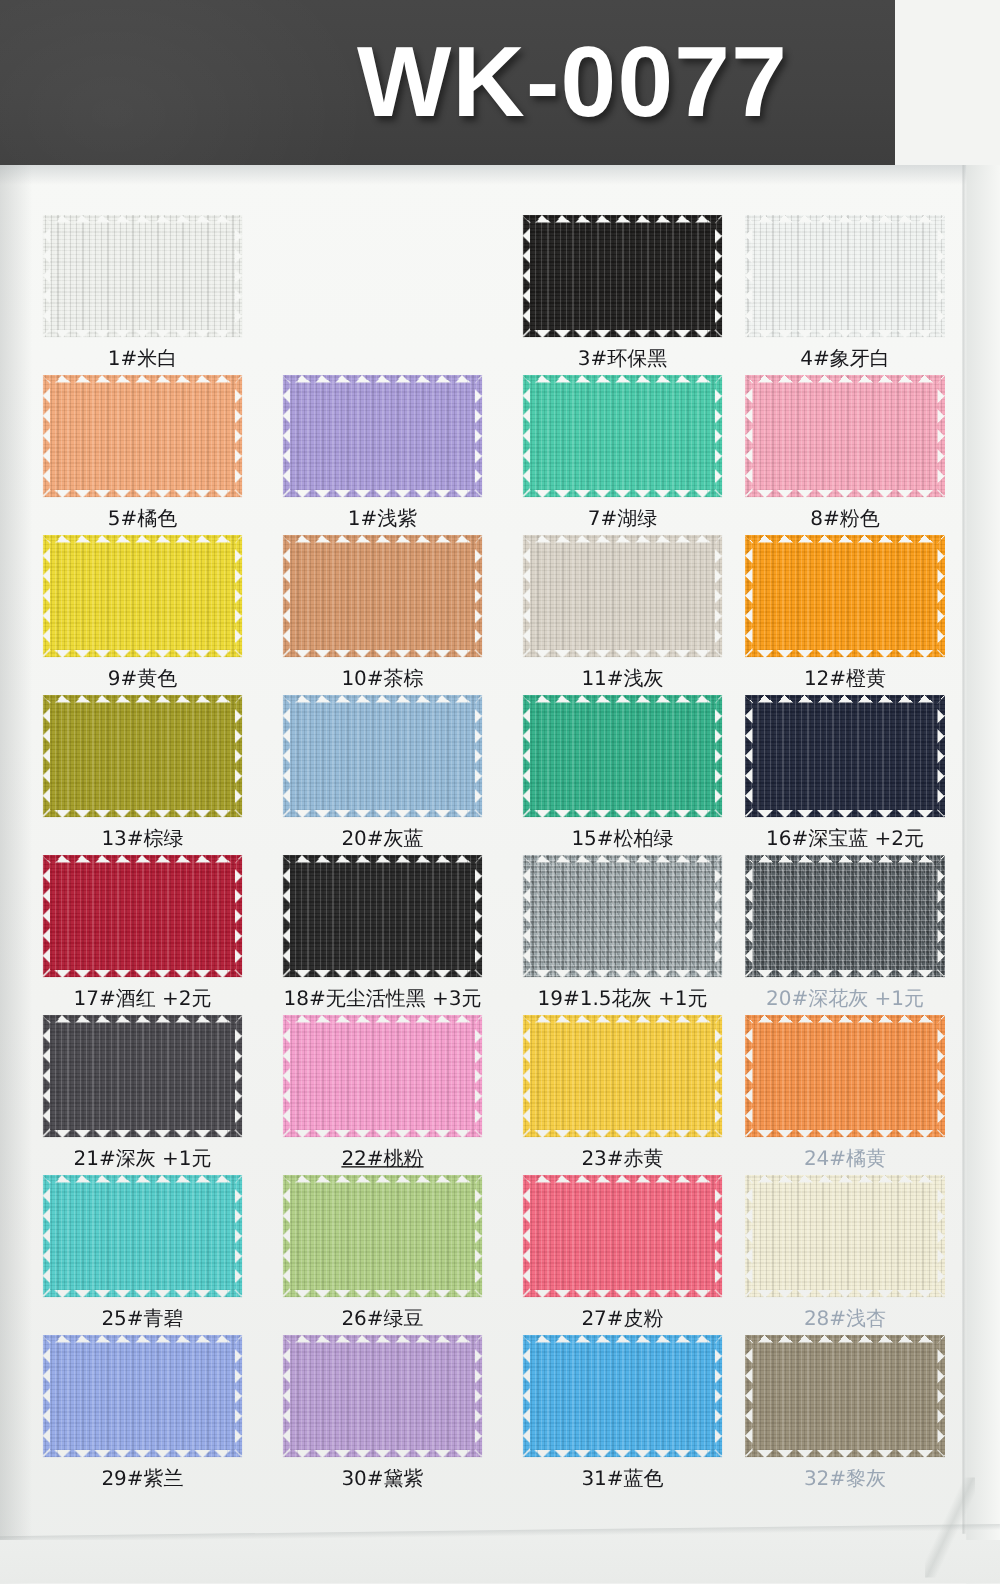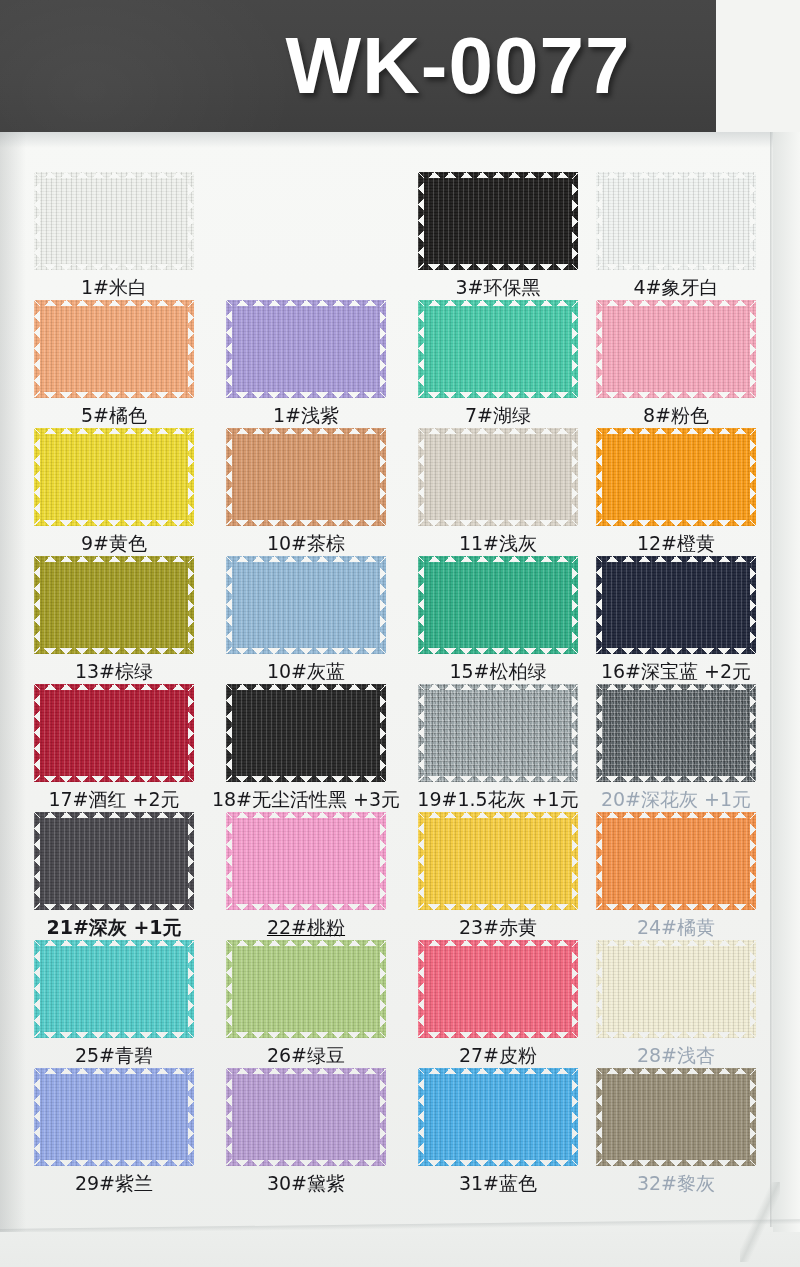--- a/index.html
+++ b/index.html
@@ -202,21 +202,21 @@
   }
   
   .swatch.pale {
     filter: drop-shadow(1px 2px 2px rgba(150,158,160,0.40));
   }
 
   .label {
     width: 192px;
     margin-top: 9px;
     text-align: center;
-    font-size: 19px;
+    font-size: 16px;
     line-height: 16px;
     color: #18181c;
     white-space: nowrap;
     font-family: "DejaVu Sans", "Liberation Sans", sans-serif;
   }
   .label.faded {
     color: #9aa6b4;
   }
 </style>
 </head>
@@ -303,21 +303,21 @@
         <div class="cell" style="left: 18px; top: 424px;">
           <div class="swatch-wrap">
             <div class="swatch" title="13#棕绿" style="background: rgb(160, 154, 34);"></div>
           </div>
           <div class="label">13#棕绿</div>
         </div>
         <div class="cell" style="left: 210px; top: 424px;">
           <div class="swatch-wrap">
             <div class="swatch" title="14#灰蓝" style="background: rgb(146, 184, 214);"></div>
           </div>
-          <div class="label">10#灰蓝</div>
+          <div class="label">20#灰蓝</div>
         </div>
         <div class="cell" style="left: 402px; top: 424px;">
           <div class="swatch-wrap">
             <div class="swatch" title="15#松柏绿" style="background: rgb(46, 174, 134);"></div>
           </div>
           <div class="label">15#松柏绿</div>
         </div>
         <div class="cell" style="left: 580px; top: 424px;">
           <div class="swatch-wrap">
             <div class="swatch" title="16#深宝蓝 +2元" style="background: rgb(30, 36, 56);"></div>
@@ -341,21 +341,21 @@
             <div class="swatch heather" title="19#1.5花灰 +1元" style="background: rgb(154, 165, 168);"></div>
           </div>
           <div class="label">19#1.5花灰 +1元</div>
         </div>
         <div class="cell" style="left: 580px; top: 552px;">
           <div class="swatch-wrap">
             <div class="swatch heather" title="20#深花灰 +1元" style="background: rgb(90, 98, 102);"></div>
           </div>
           <div class="label faded">20#深花灰 +1元</div>
         </div>
-        <div class="cell" style="left: 18px; top: 680px; font-weight: bold;">
+        <div class="cell" style="left: 18px; top: 680px;">
           <div class="swatch-wrap">
             <div class="swatch" title="21#深灰 +1元" style="background: rgb(70, 69, 74);"></div>
           </div>
           <div class="label">21#深灰 +1元</div>
         </div>
         <div class="cell" style="left: 210px; top: 680px; text-decoration: underline;">
           <div class="swatch-wrap">
             <div class="swatch" title="22#桃粉" style="background: rgb(244, 156, 203);"></div>
           </div>
           <div class="label">22#桃粉</div>

